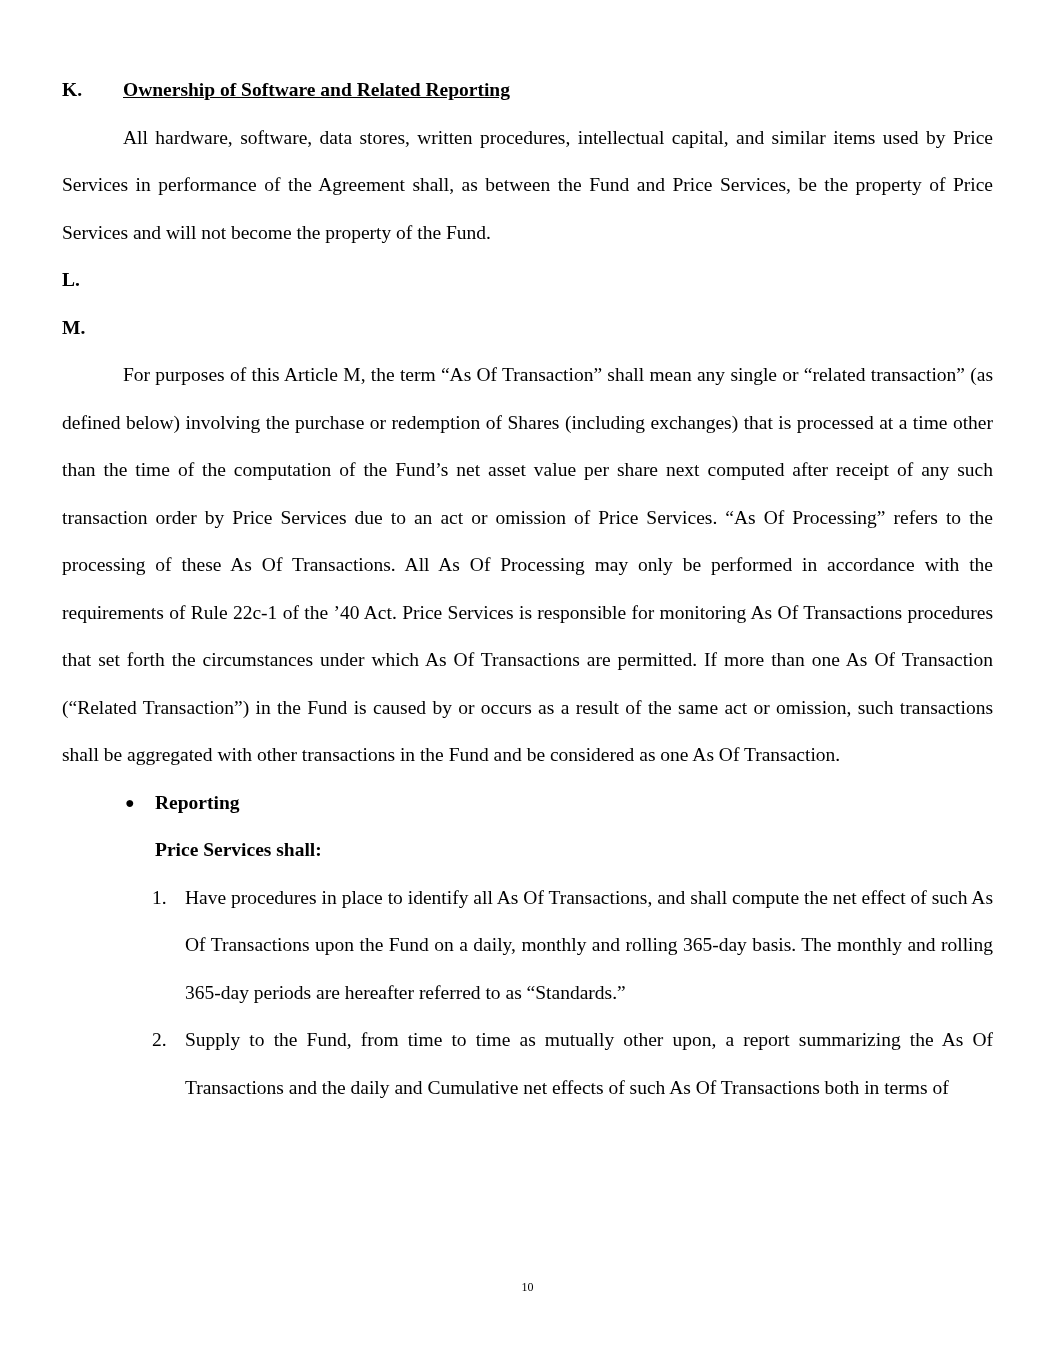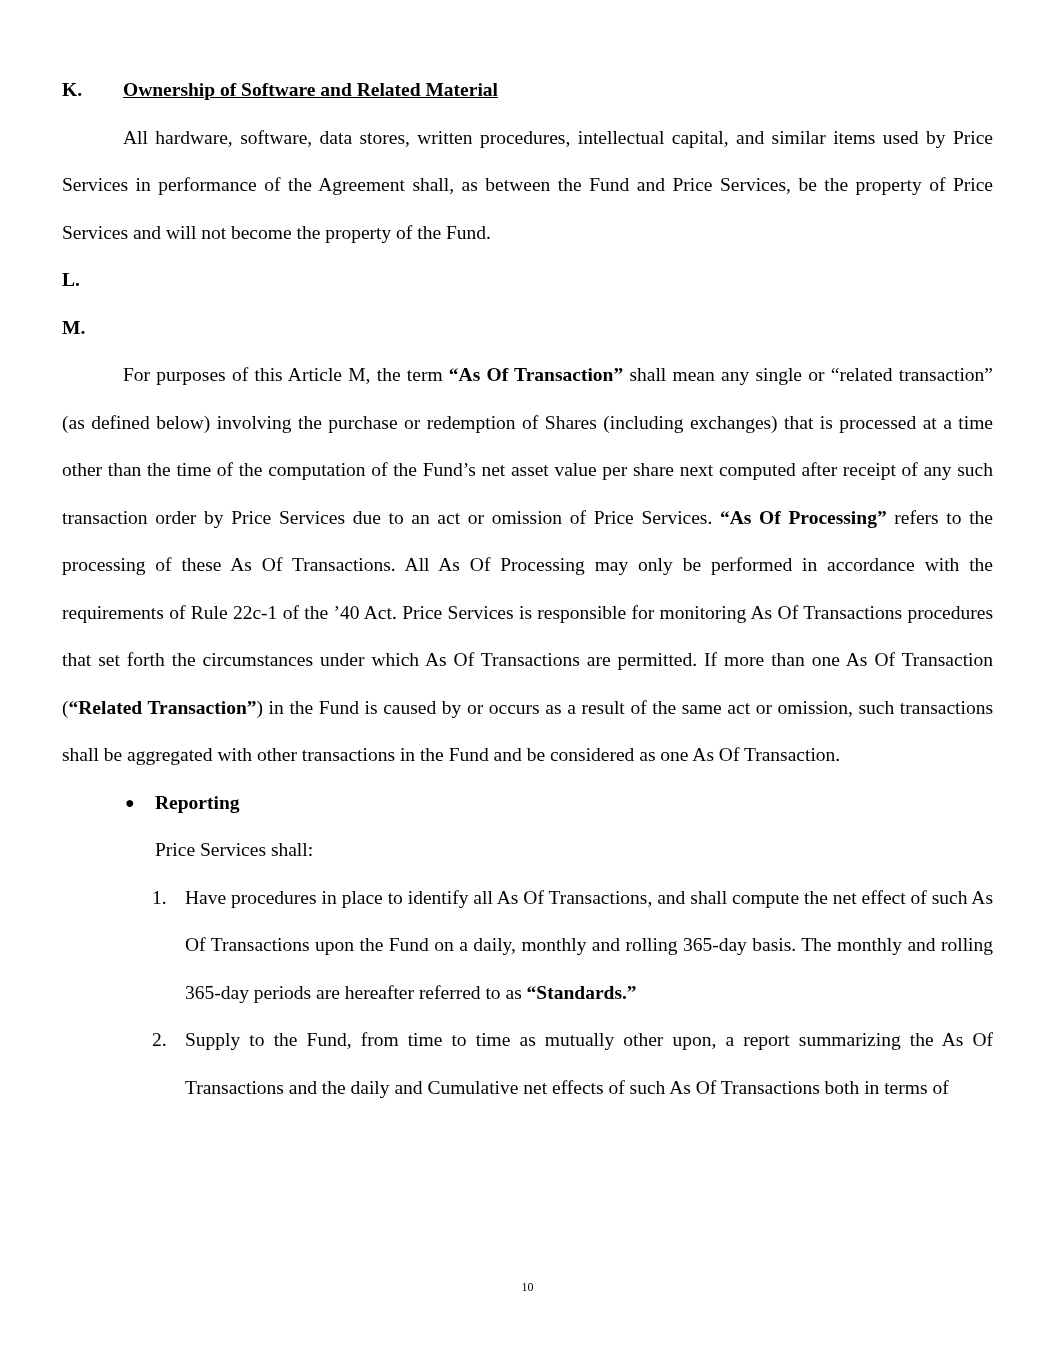--- a/index.html
+++ b/index.html
@@ -33,37 +33,38 @@
   }
   .sec-title {
     text-decoration: underline;
   }
   .body-para {
     margin: 0;
     text-align: justify;
     text-indent: 61px;
   }
   .body-para b, .num-text b {
-    font-weight: bold;
+    font-weight: normal;
   }
   .bullet-row {
     display: flex;
     margin-left: 63px;
   }
   .bullet-marker {
     width: 30px;
     flex-shrink: 0;
     font-size: 16px;
   }
   .bullet-label {
     font-weight: bold;
     text-align: right;
   }
   .intro-para {
     margin: 0 0 0 93px;
+    font-weight: bold;
   }
   .num-item {
     display: flex;
     margin-left: 90px;
   }
   .num-marker {
     width: 33px;
     flex-shrink: 0;
   }
   .num-text {
@@ -81,21 +82,21 @@
   }
 </style>
 </head>
 <body>
 
 <main class="page">
 
   <section>
     <h2 class="sec-head">
       <span class="sec-letter">K.</span>
-      <span class="sec-title">Ownership of Software and Related Material</span>
+      <span class="sec-title">Ownership of Software and Related Reporting</span>
     </h2>
     <p class="body-para"><span>All hardware, software, data stores, written procedures, intellectual capital, and similar items used by Price Services in performance of the Agreement shall, as between the Fund and Price Services, be the property of Price Services and will not become the property of the Fund.</span></p>
   </section>
 
   <section>
     <h2 class="sec-head">
       <span class="sec-letter">L.</span>
     </h2>
   </section>
 

